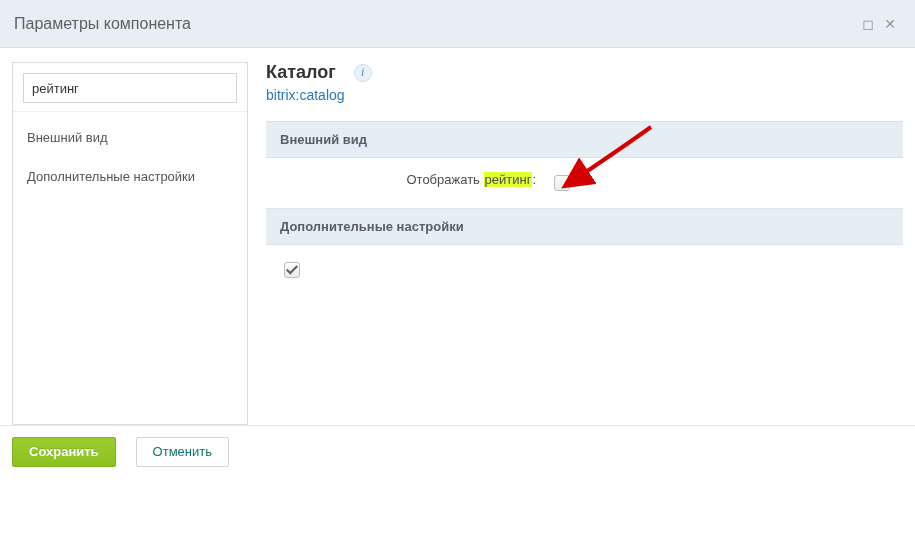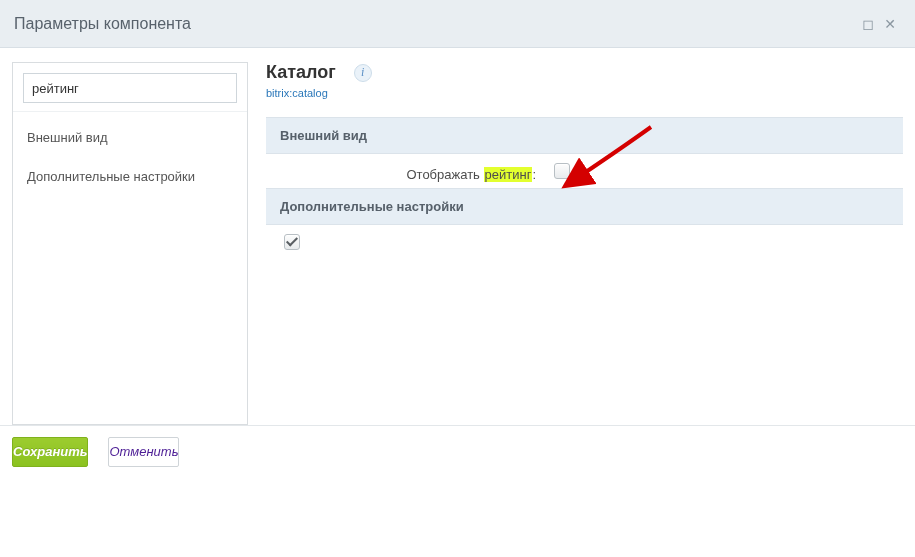--- a/index.html
+++ b/index.html
@@ -64,33 +64,33 @@
   .main-header { display: flex; align-items: center; gap: 18px; }
   .main-title { font-size: 18px; font-weight: bold; color: #333; }
   .info-icon {
     width: 18px; height: 18px; border-radius: 50%;
     background: #eaf2f9; color: #5a8fc5;
     border: 1px solid #cdddea;
     display: flex; align-items: center; justify-content: center;
     font-style: italic; font-family: Georgia, serif; font-size: 12px;
     cursor: pointer;
   }
-  .main-sub { color: #2a77b9; font-size: 11px; margin-top: 4px; margin-bottom: 18px; }
+  .main-sub { color: #2a77b9; font-size: 14px; margin-top: 4px; margin-bottom: 18px; }
   .section-hdr {
     background: #e6eef5;
     color: #56606a;
     font-weight: bold;
     font-size: 13px;
     padding: 10px 14px;
     border-top: 1px solid #dbe3ea;
     border-bottom: 1px solid #dbe3ea;
   }
   .param-row {
-    display: flex; align-items: flex-end;
-    padding: 6px 14px;
+    display: flex; align-items: flex-start;
+    padding: 14px 14px;
     gap: 14px;
   }
   .param-label {
     width: 256px;
     text-align: right;
     color: #4d4d4d;
     font-size: 13px;
   }
   .hl { background: #e3ff2f; padding: 0 1px; }
   .chk {
@@ -120,37 +120,37 @@
   
   .footer {
     height: 52px;
     border-top: 1px solid #e3e7ea;
     display: flex; align-items: center;
     padding: 0 12px;
     gap: 20px;
   }
   .btn {
     height: 30px;
-    padding: 0 0;
+    padding: 0 16px;
     border-radius: 2px;
     font-size: 13px;
     cursor: pointer;
-    display: inline-flex; align-items: center; justify-content: center; font-style: italic;
+    display: inline-flex; align-items: center; justify-content: center;
   }
   .btn-primary {
     background: linear-gradient(#9ccc2f, #8bc220);
     border: 1px solid #7fb11c;
     color: #ffffff;
     text-shadow: 0 -1px 0 rgba(0,0,0,0.15);
     font-weight: bold;
   }
   .btn-secondary {
     background: #ffffff;
     border: 1px solid #cfd4d8;
-    color: #4c1d95;
+    color: #0f766e;
   }
 </style>
 </head>
 <body>
 
 <div class="window">
 
   <div class="titlebar">
     <span>Параметры компонента</span>
     <span class="spacer"></span>

